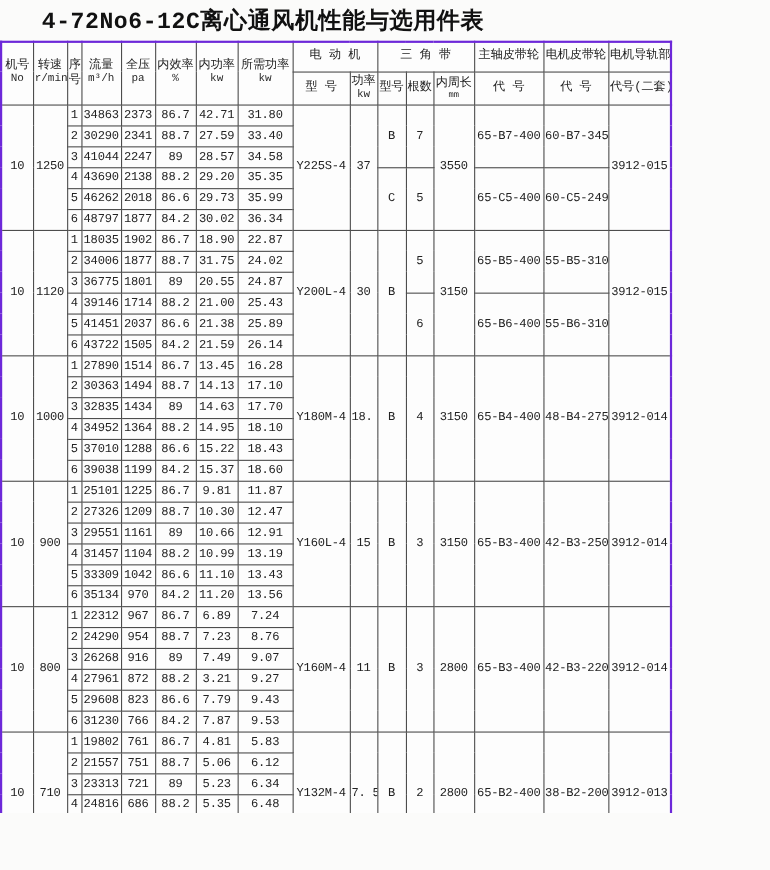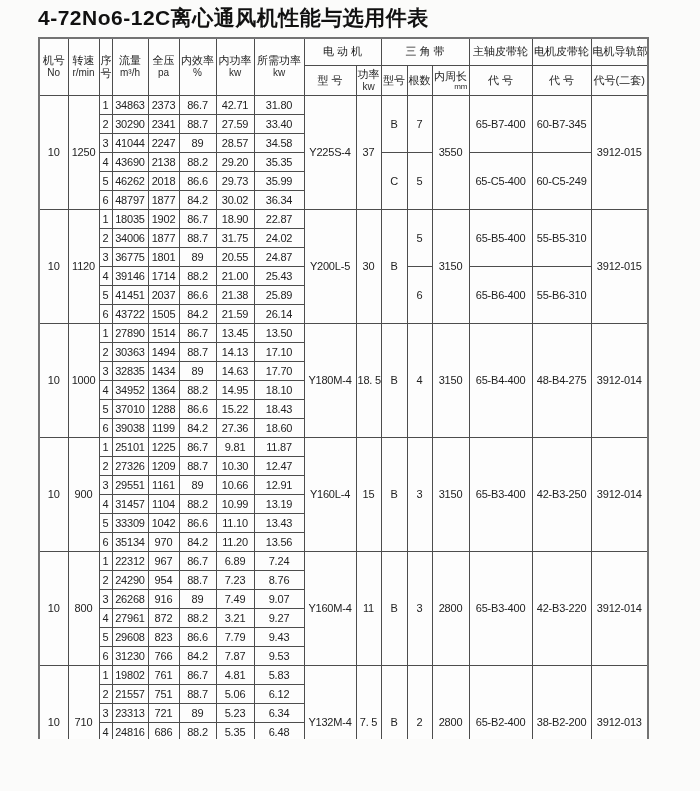--- a/index.html
+++ b/index.html
@@ -3,34 +3,33 @@
 <meta charset="utf-8">
 <style>
   * { box-sizing: border-box; }
   html, body {
     margin: 0; padding: 0;
     width: 700px; height: 791px;
     background: #fbfbfa;
     font-family: "Liberation Sans", sans-serif;
     color: #1f1f1f;
   }
-  .page { width: 700px; height: 739px; overflow: hidden; }
+  .page { width: 700px; height: 739px; overflow: hidden; font-family: Liberation Mono, monospace; }
   .title {
     margin: 4px 0 5px 38px;
     font-size: 21px;
     font-weight: bold;
     letter-spacing: 0.5px;
     color: #111;
   }
   table.spec {
-    margin-left: 38px;
     width: 609px;
     border-collapse: collapse;
     table-layout: fixed;
-    border: 2px solid #737373;
+    border: 2px solid #6d28d9;
     background: #fdfdfd;
     padding-left: 32px;
   }
   table.spec th, table.spec td {
     border: 1px solid #4d4d4d;
     text-align: center;
     vertical-align: middle;
     padding: 0 1px;
     overflow: hidden;
     white-space: nowrap;
@@ -38,21 +37,21 @@
   thead th {
     font-weight: normal;
     font-size: 11px;
     line-height: 13px;
     color: #222;
   }
   thead tr.h1 { height: 27px; }
   thead tr.h2 { height: 30px; }
   thead .unit { display: block; font-size: 10px; line-height: 12px; color: #2a2a2a; }
   thead .l1 { display: block; font-size: 11px; line-height: 13px; }
-  thead .tiny { font-size: 8px; line-height: 8px; text-align: right; }
+  thead .tiny { font-size: 8px; line-height: 8px; }
   tbody td {
     font-size: 11px;
     height: 19px;
     line-height: 12px;
     letter-spacing: -0.2px;
     color: #222;
   }
   tbody tr { height: 19px; }
 </style>
 </head>
@@ -202,21 +201,21 @@
         </tr>
         <tr>
           <td rowspan="6">10</td>
           <td rowspan="6">1120</td>
           <td>1</td>
           <td>18035</td>
           <td>1902</td>
           <td>86.7</td>
           <td>18.90</td>
           <td>22.87</td>
-          <td rowspan="6">Y200L-5</td>
+          <td rowspan="6">Y200L-4</td>
           <td rowspan="6">30</td>
           <td rowspan="6">B</td>
           <td rowspan="3">5</td>
           <td rowspan="6">3150</td>
           <td rowspan="3">65-B5-400</td>
           <td rowspan="3">55-B5-310</td>
           <td rowspan="6">3912-015</td>
         </tr>
         <tr>
           <td>2</td>
@@ -262,21 +261,21 @@
           <td>26.14</td>
         </tr>
         <tr>
           <td rowspan="6">10</td>
           <td rowspan="6">1000</td>
           <td>1</td>
           <td>27890</td>
           <td>1514</td>
           <td>86.7</td>
           <td>13.45</td>
-          <td>13.50</td>
+          <td>16.28</td>
           <td rowspan="6">Y180M-4</td>
           <td rowspan="6">18. 5</td>
           <td rowspan="6">B</td>
           <td rowspan="6">4</td>
           <td rowspan="6">3150</td>
           <td rowspan="6">65-B4-400</td>
           <td rowspan="6">48-B4-275</td>
           <td rowspan="6">3912-014</td>
         </tr>
         <tr>
@@ -309,21 +308,21 @@
           <td>1288</td>
           <td>86.6</td>
           <td>15.22</td>
           <td>18.43</td>
         </tr>
         <tr>
           <td>6</td>
           <td>39038</td>
           <td>1199</td>
           <td>84.2</td>
-          <td>27.36</td>
+          <td>15.37</td>
           <td>18.60</td>
         </tr>
         <tr>
           <td rowspan="6">10</td>
           <td rowspan="6">900</td>
           <td>1</td>
           <td>25101</td>
           <td>1225</td>
           <td>86.7</td>
           <td>9.81</td>

